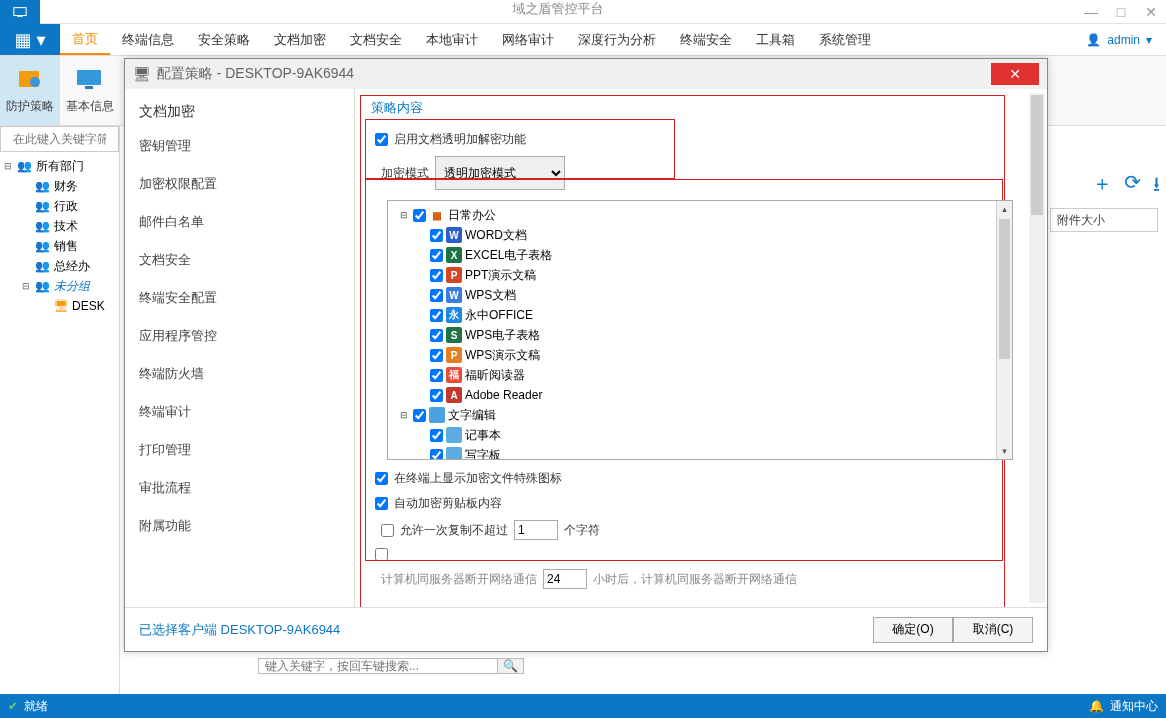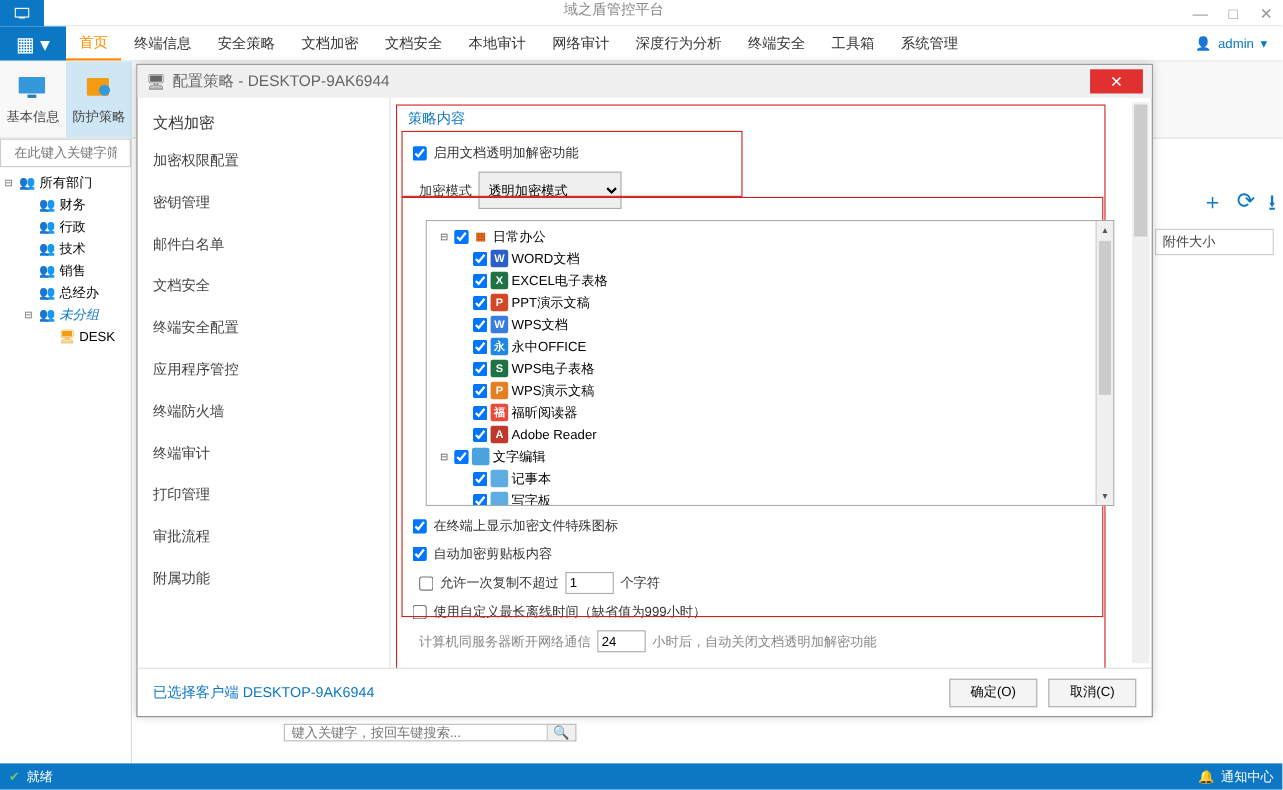--- a/index.html
+++ b/index.html
@@ -74,21 +74,21 @@
 .ft-row { display: flex; align-items: center; height: 20px; gap: 3px; }
 .ft-indent0 { padding-left: 8px; }
 .ft-indent1 { padding-left: 38px; }
 .ft-toggle { width: 10px; font-size: 9px; color: #555; }
 .ft-cb { width: 13px; height: 13px; }
 .ft-icon { width: 16px; height: 16px; display: flex; align-items: center; justify-content: center; font-size: 10px; font-weight: bold; color: #fff; border-radius: 2px; }
 .ft-scroll { position: absolute; right: 0; top: 0; bottom: 0; width: 16px; background: #f0f0f0; border-left: 1px solid #ccc; }
 .ft-scroll-up, .ft-scroll-down { height: 16px; display:flex; align-items:center; justify-content:center; font-size:9px; color:#555; }
 .ft-scroll-thumb { position:absolute; left:2px; right:2px; top:18px; height:140px; background:#ccc; }
 
-.dialog-footer { height: 44px; border-top: 1px solid #ddd; display: flex; align-items: center; padding: 0 14px; gap: 10px; }
+.dialog-footer { height: 44px; border-top: 1px solid #ddd; display: flex; align-items: center; padding: 0 14px; gap: 0; }
 .footer-text { color: #0b77c5; font-size: 13px; }
 .footer-spacer { flex: 1; }
 .dlg-btn { width: 80px; height: 26px; border: 1px solid #aaa; background: #f4f4f4; display: flex; align-items: center; justify-content: center; cursor: pointer; font-size: 12px; }
 
 
 .search-bar { position: absolute; left: 258px; top: 654px; width: 266px; height: 24px; display: flex; align-items: center; }
 .search-input { flex: 1; border: 1px solid #bbb; padding: 0 6px; color: #999; font-size: 12px; }
 .search-btn { width: 26px; border: 1px solid #bbb; border-left: none; background: #f0f0f0; display: flex; align-items: center; justify-content: center; }
 
 
@@ -132,38 +132,38 @@
   <div class="menu-spacer"></div>
   <div class="menu-user">
     <span>👤</span>
     <span>admin</span>
     <span>▾</span>
   </div>
 </div>
 
 <div class="toolbar">
   <div id="tool-items" style="display:flex;">
+      <div class="tool-btn active">
+        <div class="tool-icon">
+          <svg width="30" height="24" viewBox="0 0 30 24">
+            <rect x="4" y="3" width="20" height="16" fill="#f39c12" rx="1"></rect>
+            <circle cx="20" cy="14" r="5" fill="#3498db"></circle>
+          </svg>
+        </div>
+        <div>防护策略</div>
+      </div>
       <div class="tool-btn">
         <div class="tool-icon">
           <svg width="30" height="24" viewBox="0 0 30 24">
             <rect x="2" y="2" width="24" height="15" fill="#3498db" rx="1"></rect>
             <rect x="10" y="18" width="8" height="3" fill="#2c7db5"></rect>
           </svg>
         </div>
         <div>基本信息</div>
       </div>
-      <div class="tool-btn active">
-        <div class="tool-icon">
-          <svg width="30" height="24" viewBox="0 0 30 24">
-            <rect x="4" y="3" width="20" height="16" fill="#f39c12" rx="1"></rect>
-            <circle cx="20" cy="14" r="5" fill="#3498db"></circle>
-          </svg>
-        </div>
-        <div>防护策略</div>
-      </div>
     </div>
 </div>
 
 <div class="main-area">
   <div class="left-panel">
     <input class="filter-input" placeholder="在此键入关键字筛选" style="">
     <div class="tree" id="dept-tree">
         <div class="tree-row indent0">
           <span class="tree-toggle">⊟</span>
           <span class="tree-icon" style="color: rgb(52, 152, 219);">👥</span>
@@ -218,22 +218,22 @@
 <div class="dialog">
   <div class="dialog-title">
     <span>🖥</span>
     <span>配置策略 - DESKTOP-9AK6944</span>
     <div class="dialog-close">✕</div>
   </div>
   <div class="dialog-body">
     <div class="policy-sidebar">
       <div class="policy-head">文档加密</div>
       <div id="policy-items">
+          <div class="policy-item">密钥管理</div>
           <div class="policy-item">加密权限配置</div>
-          <div class="policy-item">密钥管理</div>
           <div class="policy-item">邮件白名单</div>
           <div class="policy-item">文档安全</div>
           <div class="policy-item">终端安全配置</div>
           <div class="policy-item">应用程序管控</div>
           <div class="policy-item">终端防火墙</div>
           <div class="policy-item">终端审计</div>
           <div class="policy-item">打印管理</div>
           <div class="policy-item">审批流程</div>
           <div class="policy-item">附属功能</div>
         </div>
@@ -341,26 +341,25 @@
         <span>自动加密剪贴板内容</span>
       </div>
       <div class="setting-row setting-sub">
         <input type="checkbox" id="cb-allowcopy" style="">
         <span>允许一次复制不超过</span>
         <input type="number" value="1" style="">
         <span>个字符</span>
       </div>
       <div class="setting-row">
         <input type="checkbox" id="cb-offline" style="">
-        <span>使用自定义最长离线时间（缺省值为999小时）</span>
       </div>
       <div class="setting-row setting-sub" style="color:#888;">
         <span>计算机同服务器断开网络通信</span>
         <input type="number" value="24" style="">
-        <span>小时后，自动关闭文档透明加解密功能</span>
+        <span>小时后，计算机同服务器断开网络通信</span>
       </div>
 
       <div class="policy-scroll">
           <div class="policy-scroll-thumb"></div>
         </div>
     </div>
   </div>
   <div class="dialog-footer">
     <span class="footer-text">已选择客户端 DESKTOP-9AK6944</span>
     <div class="footer-spacer"></div>

